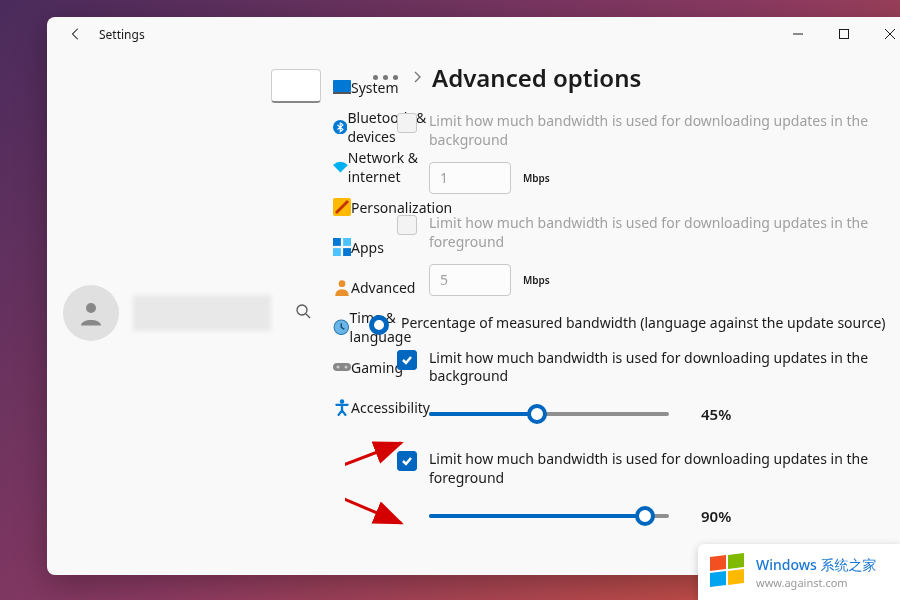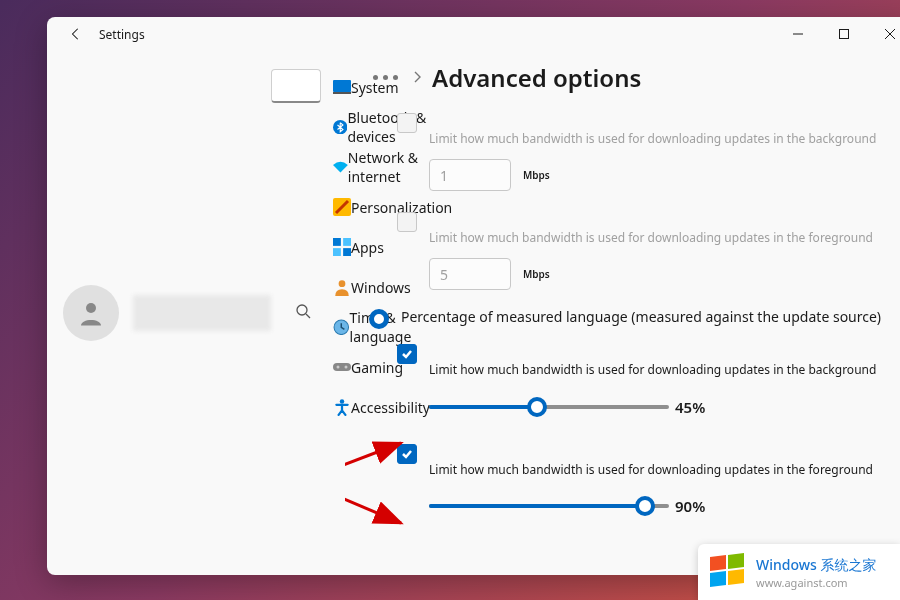--- a/index.html
+++ b/index.html
@@ -33,28 +33,28 @@
   .chev { color: #777; }
   .page-title { font-size: 24px; font-weight: 600; color: #1b1b1b; }
   .opt-group { display: flex; flex-direction: column; gap: 8px; padding-left: 28px; }
   .opt-row { display: flex; align-items: flex-start; gap: 12px; }
   .opt-row.disabled { color: #a0a0a0; }
   .opt-row:not(.disabled) { color: #1b1b1b; }
   .checkbox { width: 20px; height: 20px; border: 1px solid #888; border-radius: 3px; flex-shrink: 0; display: flex; align-items: center; justify-content: center; background: #fff; margin-top: 1px; }
   .checkbox.disabled { border-color: #c8c8c8; background: #f3f3f3; }
   .checkbox.checked { background: #0067c0; border-color: #0067c0; }
   .checkbox.checked svg { width: 12px; height: 12px; stroke: #fff; stroke-width: 2.5; fill: none; }
-  .opt-label { font-size: 12px; line-height: 1.35; flex: 1; padding-right: 10px; margin-top: 19px; }
+  .opt-label { font-size: 14px; line-height: 1.35; flex: 1; padding-right: 10px; }
   .num-row { display: flex; align-items: center; gap: 12px; padding-left: 32px; margin-top: 4px; margin-bottom: 12px; }
   .num-input { width: 82px; height: 32px; border: 1px solid #c8c8c8; border-radius: 4px; padding: 0 10px; font-size: 14px; color: #a0a0a0; background: #fcfcfc; }
   .unit { font-size: 10px; font-weight: 600; color: #1b1b1b; }
   .radio-row { display: flex; align-items: flex-start; gap: 12px; margin: 6px 0 14px 0; }
   .radio { width: 20px; height: 20px; border-radius: 50%; border: 5px solid #0067c0; background: #fff; flex-shrink: 0; margin-top: 1px; box-shadow: inset 0 0 0 0.5px #fff; }
   .radio-label { font-size: 14px; color: #1b1b1b; line-height: 1.35; padding-right: 10px; }
-  .slider-row { display: flex; align-items: center; gap: 6px; padding-left: 32px; margin: 10px 0 18px 0; }
+  .slider-row { display: flex; align-items: center; gap: 32px; padding-left: 32px; margin: 10px 0 18px 0; }
   .slider { position: relative; width: 240px; height: 20px; display: flex; align-items: center; }
   .track-bg { position: absolute; width: 100%; height: 4px; background: #8f8f8f; border-radius: 2px; }
   .track-fill { position: absolute; height: 4px; background: #0067c0; border-radius: 2px; }
   .thumb { position: absolute; width: 20px; height: 20px; border-radius: 50%; background: #fff; border: 4px solid #0067c0; transform: translateX(-50%); }
   .slider-val { font-size: 15px; font-weight: 600; color: #1b1b1b; }
   .arrows { position: absolute; pointer-events: none; }
   .watermark { position: absolute; right: 0; bottom: 0; width: 202px; height: 56px; background: #fff; border-radius: 6px 0 0 0; box-shadow: 0 2px 8px rgba(0,0,0,0.2); display: flex; align-items: center; padding: 6px 10px; gap: 8px; }
   .wm-logo { width: 40px; height: 40px; position: relative; }
   .wm-logo div { position: absolute; }
   .wm-text { display: flex; flex-direction: column; }
@@ -158,21 +158,21 @@
             </div>
             <span>Apps</span>
           </div>
         <div class="nav-item">
             <div class="nav-icon">
               <svg viewBox="0 0 16 16">
                 <circle cx="8" cy="5" r="3" fill="#e8912d"></circle>
                 <path d="M2 16 Q2 10 8 10 Q14 10 14 16 Z" fill="#e8912d"></path>
               </svg>
             </div>
-            <span>Windows</span>
+            <span>Advanced</span>
           </div>
         <div class="nav-item">
             <div class="nav-icon">
               <svg viewBox="0 0 16 16">
                 <circle cx="8" cy="8" r="7" fill="#6bb6e8" stroke="#2a7ab0" stroke-width="1"></circle>
                 <path d="M8 4 L8 8 L11 10" stroke="#1b4f72" stroke-width="1.4" fill="none"></path>
               </svg>
             </div>
             <span>Time &amp; language</span>
           </div>
@@ -228,21 +228,21 @@
           <div class="opt-label">Limit how much bandwidth is used for downloading updates in the foreground</div>
         </div>
         <div class="num-row">
           <input class="num-input" disabled="" value="5" style="">
           <span class="unit">Mbps</span>
         </div>
       </div>
 
       <div class="radio-row">
         <div class="radio"></div>
-        <div class="radio-label">Percentage of measured language (measured against the update source)</div>
+        <div class="radio-label">Percentage of measured bandwidth (language against the update source)</div>
       </div>
 
       <div class="opt-group">
         <div class="opt-row">
           <div class="checkbox checked">
               <svg viewBox="0 0 12 12">
                 <path d="M2 6 L5 9 L10 3"></path>
               </svg>
             </div>
           <div class="opt-label">Limit how much bandwidth is used for downloading updates in the background</div>

